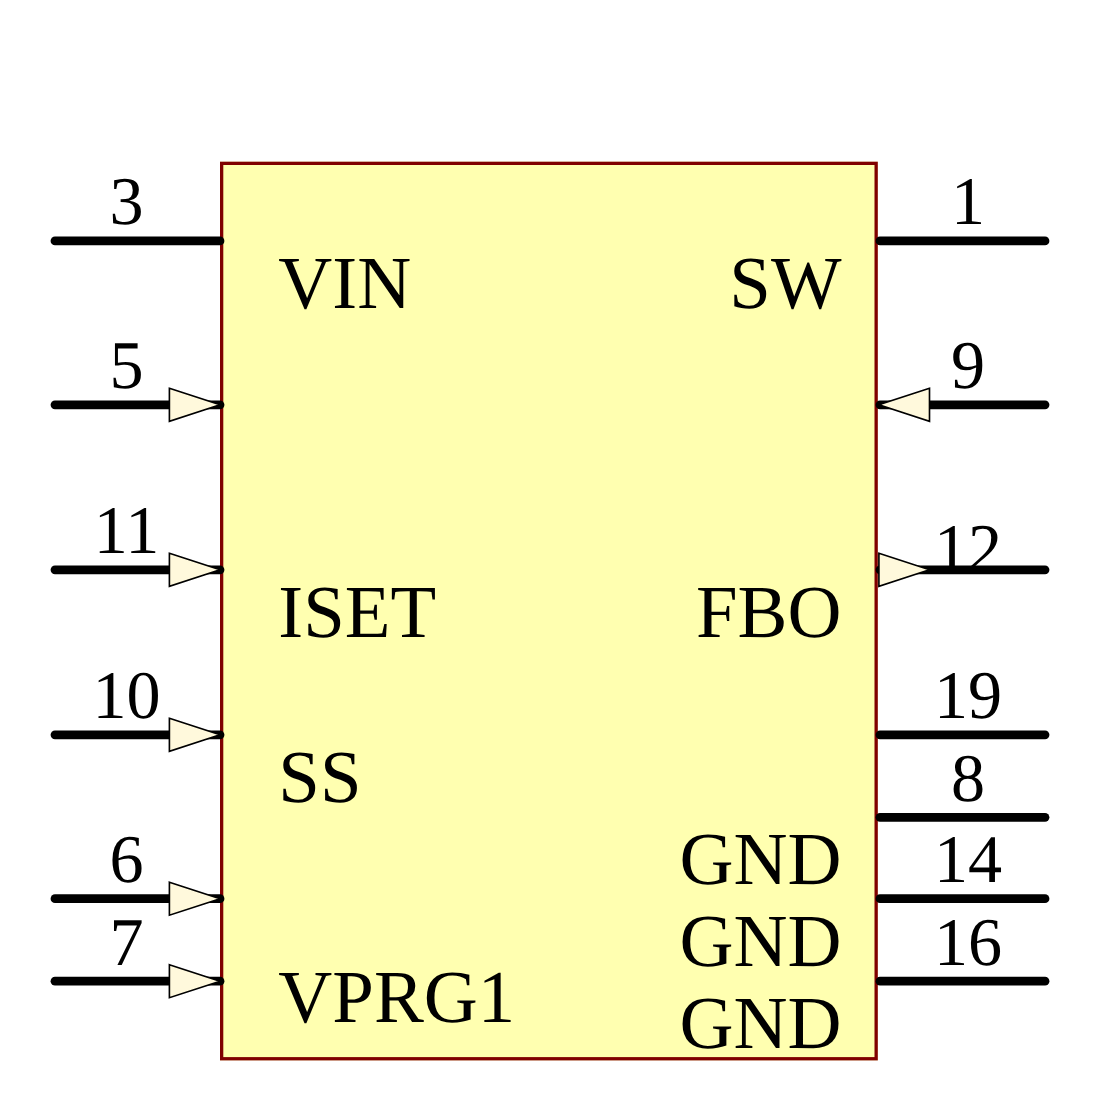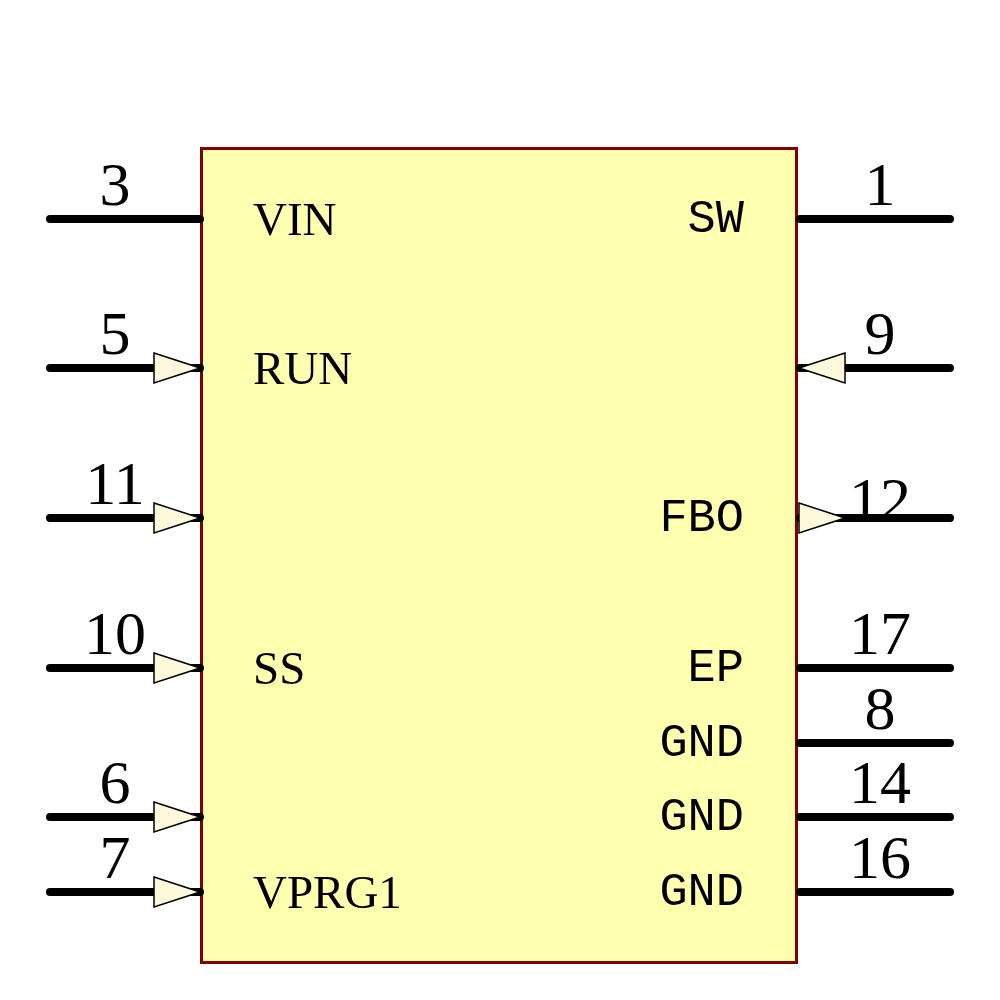--- a/index.html
+++ b/index.html
@@ -41,29 +41,30 @@
     font-size: 62px;
     line-height: 1;
     text-align: center;
     width: 150px;
     z-index: 3;
   }
   .pin-num.left  { left: 40px;  }
   .pin-num.right { left: 805px; }
   .pin-label {
     position: absolute;
-    font-size: 47px;
+    font-size: 68px;
     height: 64px;
     display: flex;
     align-items: center;
     white-space: nowrap;
     z-index: 3;
+    margin-top: 38px;
   }
   .pin-label.left  { left: 253px; }
-  .pin-label.right { left: 444px; width: 300px; justify-content: flex-end; font-family: Liberation Mono, monospace; }
+  .pin-label.right { left: 465px; width: 300px; justify-content: flex-end; }
   .tri {
     position: absolute;
     width: 50px;
     height: 34px;
     z-index: 2;
   }
   .tri polygon {
     fill: #FFF9DC;
     stroke: #000000;
     stroke-width: 1.5;
@@ -136,44 +137,43 @@
 
   <div>
     <div class="pin-num right" style="top:468px">12</div>
     <div class="pin-line right" style="top:514px"></div>
     <svg class="tri" style="left:797px; top:501px" viewBox="0 0 50 34">
         <polygon points="2,2 48,17 2,32"></polygon>
       </svg>
   </div>
 
   <div>
-    <div class="pin-num right" style="top:602px">17</div>
+    <div class="pin-num right" style="top:602px">19</div>
     <div class="pin-line right" style="top:664px"></div>
   </div>
 
   <div>
     <div class="pin-num right" style="top:677px">8</div>
     <div class="pin-line right" style="top:739px"></div>
   </div>
 
   <div>
     <div class="pin-num right" style="top:751px">14</div>
     <div class="pin-line right" style="top:813px"></div>
   </div>
 
   <div>
     <div class="pin-num right" style="top:826px">16</div>
     <div class="pin-line right" style="top:888px"></div>
   </div>
 
   <div class="pin-label left" style="top:187px">VIN</div>
-  <div class="pin-label left" style="top:336px">RUN</div>
+  <div class="pin-label left" style="top:486px">ISET</div>
   <div class="pin-label left" style="top:636px">SS</div>
-  <div class="pin-label left" style="top:860px">VPRG1</div>
+  <div class="pin-label left" style="top:836px">VPRG1</div>
 
   <div class="pin-label right" style="top:187px">SW</div>
   <div class="pin-label right" style="top:486px">FBO</div>
-  <div class="pin-label right" style="top:636px">EP</div>
   <div class="pin-label right" style="top:711px">GND</div>
   <div class="pin-label right" style="top:785px">GND</div>
   <div class="pin-label right" style="top:860px">GND</div>
 
 </div>
 
 </body></html>

